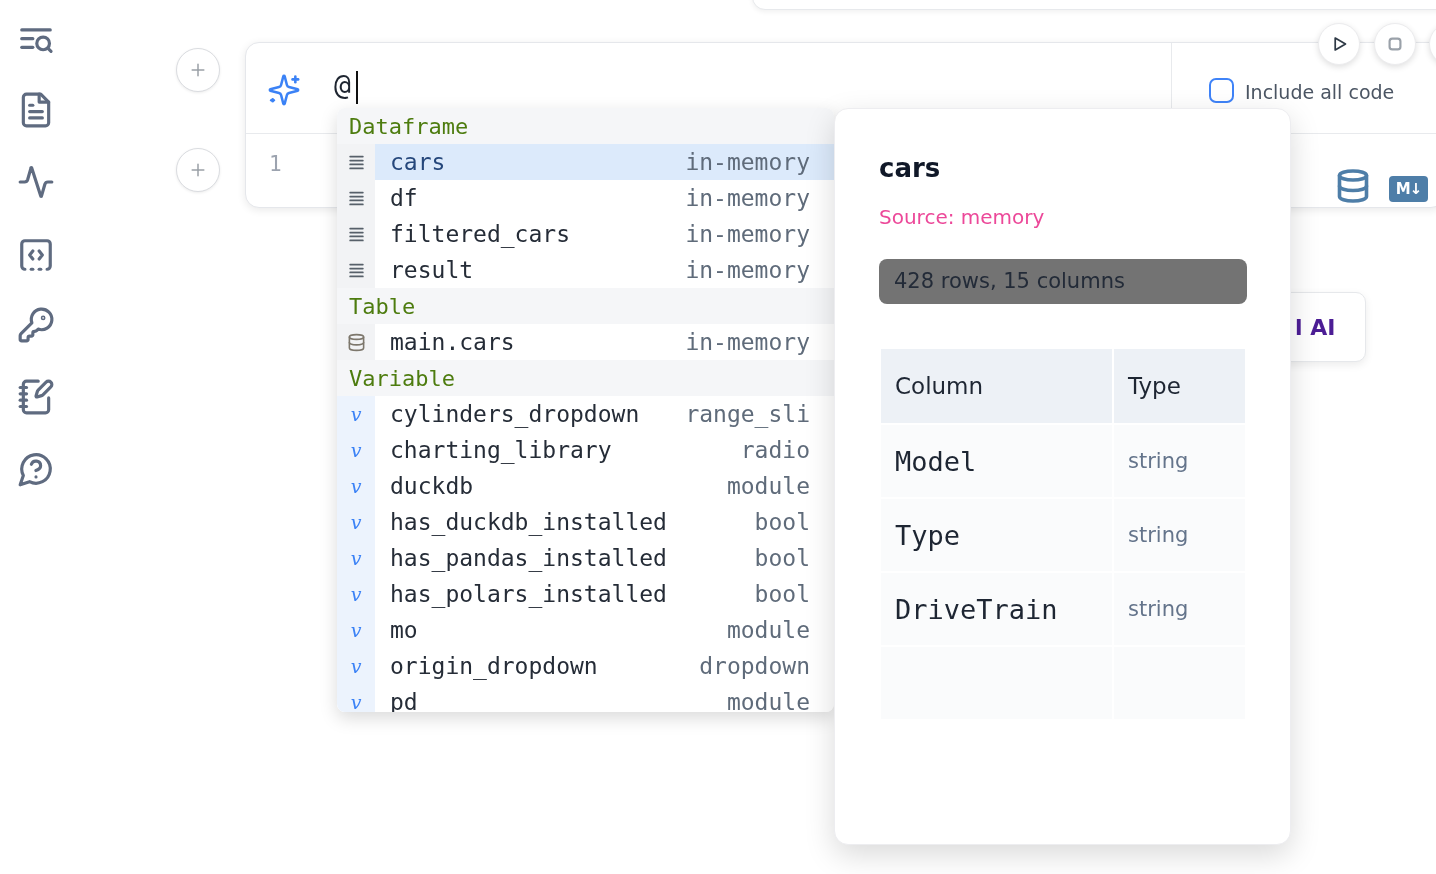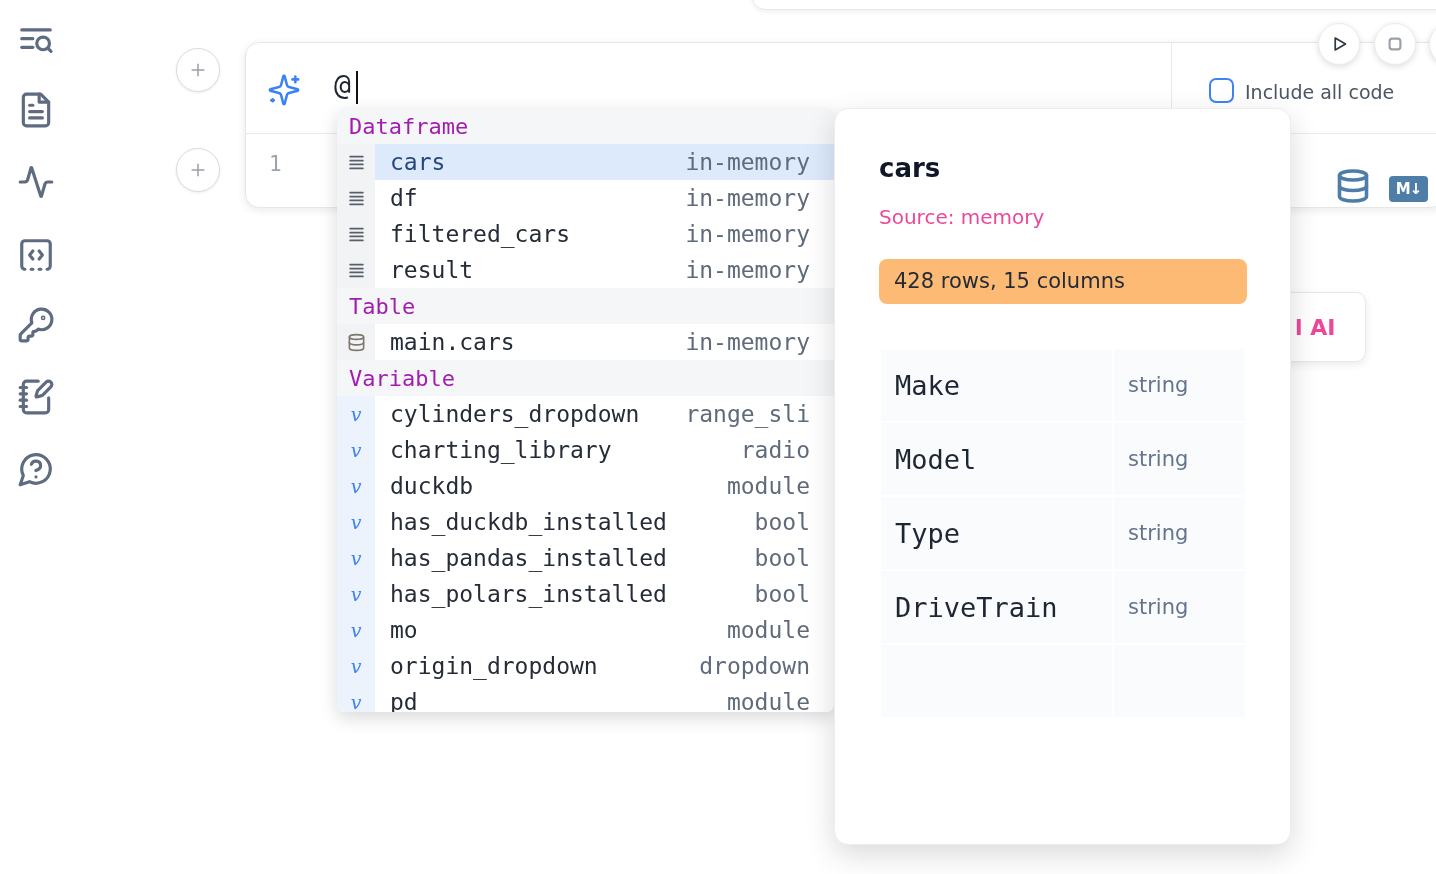--- a/index.html
+++ b/index.html
@@ -55,48 +55,48 @@
   
   .round-btn { position:absolute; top:23px; width:42px; height:42px; border-radius:50%; background:#fff;
                border:1px solid #ececee; box-shadow:0 2px 6px rgba(0,0,0,.13);
                display:flex; align-items:center; justify-content:center; z-index:50; }
   .round-btn svg { width:26px; height:26px; fill:none; stroke-linejoin:round; stroke-linecap:round; }
 
   
   #popup { left:337px; top:108px; width:497px; height:604px; background:#fff; border-radius:8px;
            box-shadow:0 6px 18px rgba(0,0,0,.15); overflow:hidden; z-index:30;
            font-family:"DejaVu Sans Mono","Liberation Mono",monospace; }
-  .ac-header { height:36px; line-height:37px; background:#f5f6f8; color:#a21caf; font-size:22px;
+  .ac-header { height:36px; line-height:37px; background:#f5f6f8; color:#4d7c0f; font-size:22px;
                padding-left:12px; white-space:nowrap; }
   .ac-row { position:relative; height:36px; display:flex; align-items:center; white-space:nowrap;
             background:#fff; cursor:pointer; }
   .ac-row.selected { background:#dceafb; }
   .ac-gutter { position:absolute; left:0; top:0; width:38px; height:100%;
                display:flex; align-items:center; justify-content:center; }
   .g-df { background:#f2f3f5; }
   .g-var { background:#ecf3fd; }
   .ac-gutter svg { width:19px; height:19px; fill:none; stroke-linecap:round; stroke-linejoin:round; }
   .vglyph::before { content:"v"; font-family:"DejaVu Serif","Liberation Serif",serif; font-style:italic;
                     font-size:19px; color:#3b82f6; }
   .ac-name { margin-left:53px; font-size:23px; color:#252c37; }
   .ac-row.selected .ac-name { color:#25477b; }
   .ac-type { margin-left:auto; margin-right:24px; font-size:23px; color:#5f6b7a; }
 
   
   #ai-button { left:1246px; top:292px; width:120px; height:70px; background:#fff; border:1px solid #e6e8eb;
                border-radius:10px; box-shadow:0 3px 8px rgba(0,0,0,.08); z-index:20;
                display:flex; align-items:center; }
-  #ai-button .txt { margin-left:48px; font-size:22px; font-weight:bold; color:#ec4899; }
+  #ai-button .txt { margin-left:48px; font-size:22px; font-weight:bold; color:#4c1d95; }
 
   
   #panel { left:834px; top:108px; width:457px; height:737px; background:#fff; border:1px solid #ededf0;
            border-radius:14px; box-shadow:0 10px 30px rgba(0,0,0,.15); z-index:40; }
   #panel-title { position:absolute; left:44px; top:44px; font-size:26px; font-weight:bold; color:#101828; }
   #panel-source { position:absolute; left:44px; top:96px; font-size:20px; color:#ec4899; }
-  #panel-badge { position:absolute; left:44px; top:150px; width:368px; height:45px; background:#fdba74;
+  #panel-badge { position:absolute; left:44px; top:150px; width:368px; height:45px; background:#737373;
                  border-radius:8px; line-height:45px; padding-left:15px; font-size:21px; color:#232b38; }
   #table-wrap { position:absolute; left:44px; top:238px; width:368px; height:467px; overflow:hidden; }
   table.schema { border-collapse:separate; border-spacing:2px; width:368px; }
   table.schema th { height:74px; background:#edf1f6; font-weight:400; font-size:23px; color:#1e2633;
                     text-align:left; padding-left:14px; }
   table.schema td { height:72px; background:#fafbfc; padding-left:14px; }
   td.colname { font-family:"DejaVu Sans Mono","Liberation Mono",monospace; font-size:27px; color:#1e2633; width:232px; }
   td.coltype { font-size:21px; color:#64748b; width:132px; }
   th.c1 { width:232px; } th.c2 { width:132px; }
 </style>
@@ -334,23 +334,23 @@
     </div>
   </div>
 
   <div class="abs" id="panel">
     <div id="panel-title">cars</div>
     <div id="panel-source">Source: memory</div>
     <div id="panel-badge">428 rows, 15 columns</div>
     <div id="table-wrap">
       <table class="schema">
         <tbody>
-        <tr>
-          <td class="colname">Make</td>
-          <td class="coltype">string</td>
+            <tr>
+          <th class="c1">Column</th>
+          <th class="c2">Type</th>
         </tr>
         <tr>
           <td class="colname">Model</td>
           <td class="coltype">string</td>
         </tr>
         <tr>
           <td class="colname">Type</td>
           <td class="coltype">string</td>
         </tr>
         <tr>

